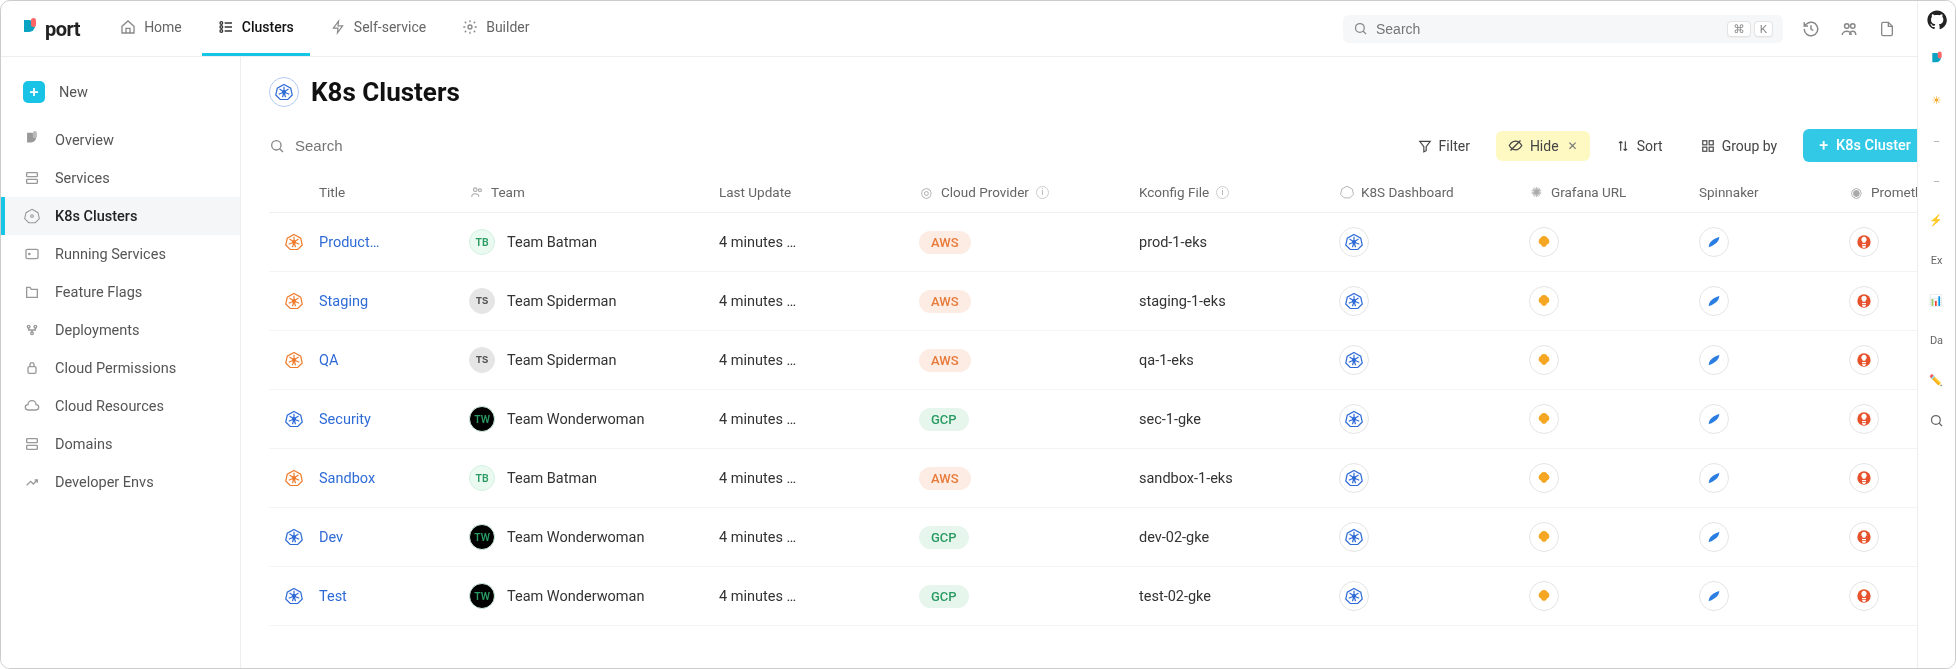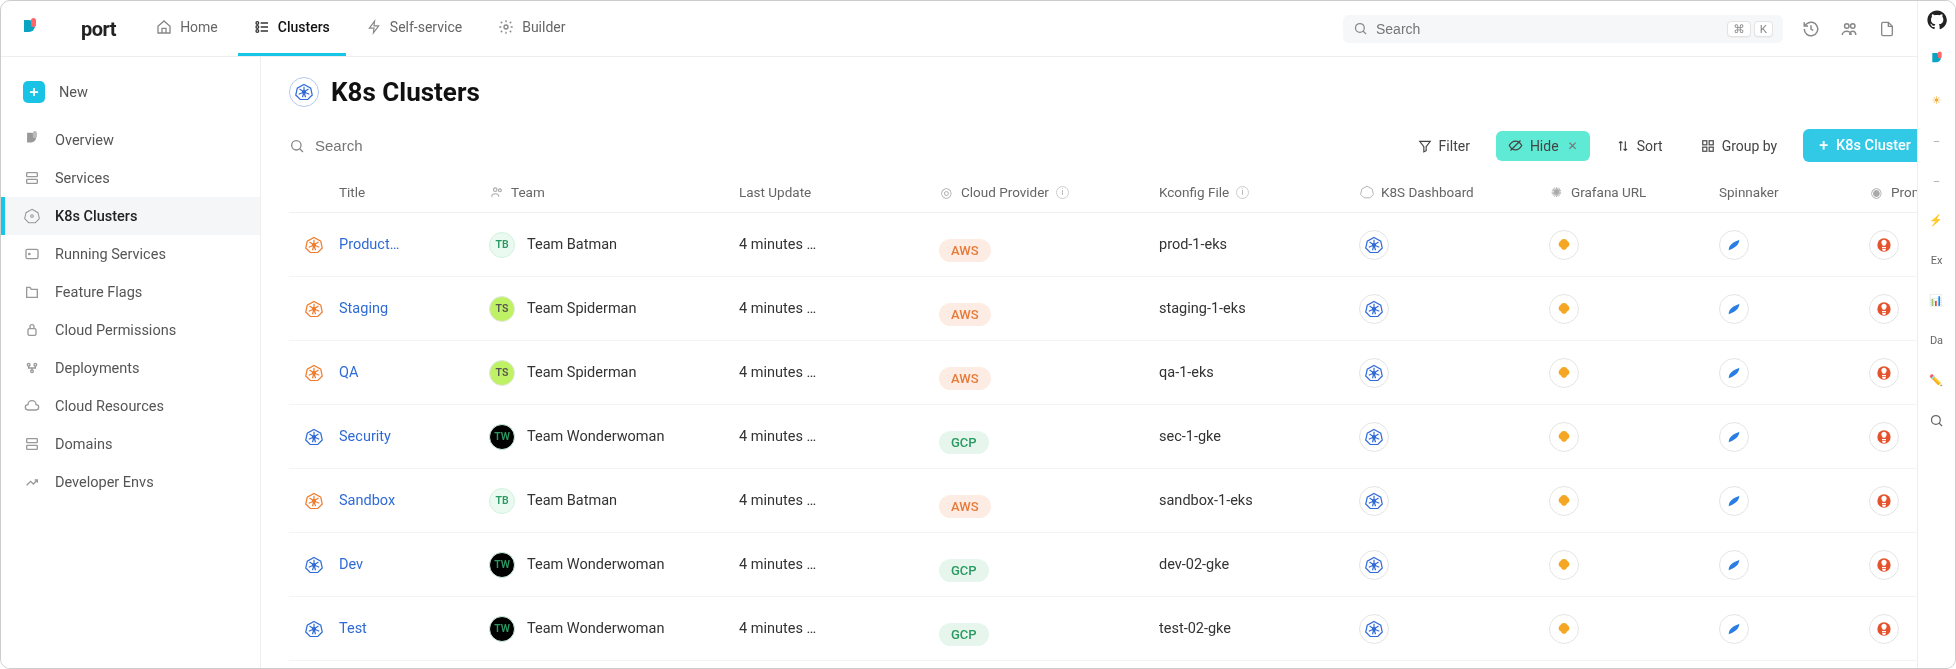--- a/index.html
+++ b/index.html
@@ -3,75 +3,75 @@
 <meta charset="utf-8">
 <style>
   * { box-sizing: border-box; margin: 0; padding: 0; }
   body { font-family: -apple-system, BlinkMacSystemFont, "Segoe UI", Roboto, sans-serif; font-size: 14px; color: #333; background: #fff; }
   .app { display: flex; flex-direction: column; height: 669px; width: 1956px; border: 1px solid #ccc; border-radius: 10px; overflow: hidden; position: relative;}
   
   .topbar { display: flex; align-items: center; height: 56px; padding: 0 20px; border-bottom: 1px solid #eee; gap: 4px; }
   .logo { display: flex; align-items: center; gap: 6px; margin-right: 20px; }
   .logo-mark { width: 18px; height: 22px; position: relative; }
   .logo-mark svg { width: 18px; height: 22px; }
-  .logo-text { font-weight: 700; font-size: 20px; color: #222; letter-spacing: -0.5px; margin-left: 36px;}
+  .logo-text { font-weight: 700; font-size: 20px; color: #222; letter-spacing: -0.5px;}
   .nav { display: flex; align-items: center; gap: 4px; }
   .nav-item { display: flex; align-items: center; gap: 8px; padding: 18px 16px; color: #666; cursor: pointer; border-bottom: 3px solid transparent; font-size: 14px; }
   .nav-item.active { color: #111; border-bottom-color: #17c6e6; font-weight: 500;}
   .nav-item .ic { width: 16px; height: 16px; display:flex; align-items:center; justify-content:center; color:#888;}
   .nav-item.active .ic { color:#333; }
   .spacer { flex: 1; }
   .searchbox { display: flex; align-items: center; background: #f6f7f8; border-radius: 6px; padding: 6px 10px; width: 440px; gap: 8px; color: #888; }
   .searchbox input { border: none; background: transparent; outline: none; flex: 1; font-size: 14px; color:#555;}
   .kbd { display:flex; gap:3px; margin-left: 12px;}
   .kbd span { background:#fff; border:1px solid #e3e3e3; border-radius:4px; padding:0 5px; font-size:11.5px; color:#888; box-shadow: 0 1px 0 #eee;}
   .top-icons { display:flex; align-items:center; gap:18px; margin-left:14px; color:#888;}
   .top-icons .ticon { width:20px; height:20px; display:flex; align-items:center; justify-content:center; cursor:pointer;}
 
   
   .body { display: flex; flex: 1; min-height: 0; }
-  .sidebar { width: 260px; border-right: 1px solid #eee; padding: 14px 0; background:#fff; }
+  .sidebar { width: 240px; border-right: 1px solid #eee; padding: 14px 0; background:#fff; }
   .side-item { display: flex; align-items: center; gap: 14px; padding: 10px 22px; color: #555; cursor: pointer; font-size: 14.5px;}
   .side-item.active { background: #f4f6f7; color: #222; font-weight: 500; border-left: 4px solid #17c6e6; padding-left:18px;}
   .side-item .sic { width: 18px; height: 18px; display:flex; align-items:center; justify-content:center; color:#999;}
   .side-item.new .sic { background:#18c3e6; border-radius:5px; color:#fff; width:22px; height:22px;}
   .side-item.new { color:#555; margin-bottom: 8px; }
 
   .main { flex: 1; padding: 20px 28px; overflow: auto; min-width:0;}
   .page-head { display:flex; align-items:center; gap:12px; margin-bottom: 22px;}
   .page-icon { width:30px; height:30px; border:1.5px solid #b2c8f5; border-radius:50%; display:flex; align-items:center; justify-content:center; color:#2f6bd6;}
   .page-title { font-size: 26px; font-weight: 700; color:#111;}
   .toolbar { display:flex; align-items:center; gap:18px; margin-bottom: 10px;}
   .tsearch { display:flex; align-items:center; gap:10px; color:#888; flex:1;}
   .tsearch input { border:none; outline:none; font-size:15px; width:220px; color:#555;}
   .tbtns { display:flex; align-items:center; gap:14px;}
   .tbtn { display:flex; align-items:center; gap:7px; padding:7px 12px; border-radius:6px; cursor:pointer; font-size:14px; color:#444;}
-  .tbtn.hide { background:#5eead4;}
+  .tbtn.hide { background:#fef9c3;}
   .tbtn.hide .x { font-size:12px; color:#777; margin-left:2px;}
   .primary-btn { display:flex; align-items:center; gap:8px; background:#32c9e6; color:#fff; padding:8px 16px; border-radius:6px; cursor:pointer; font-weight:500; font-size:14.5px;}
   .primary-btn .plus { font-size:16px; line-height:1;}
 
   
   .table { width:100%; }
   .thead, .trow { display:grid; grid-template-columns: 50px 150px 250px 200px 220px 200px 190px 170px 150px 190px 150px 60px; align-items:center; min-width: 1600px;}
   .thead { color:#666; font-size:13.5px; padding: 12px 0; border-bottom: 1px solid #f0f0f0;}
   .thead .th { display:flex; align-items:center; gap:7px;}
   .th .cic { width:15px; height:15px; display:flex; align-items:center; justify-content:center; color:#aaa;}
   .th .info { width:13px; height:13px; border:1px solid #ccc; border-radius:50%; display:flex; align-items:center; justify-content:center; font-size:9px; color:#aaa;}
   .trow { padding: 14px 0; border-bottom: 1px solid #f4f4f4; font-size:14.5px;}
   .trow .title-cell a { color:#2f6bd6; text-decoration:none;}
   .row-ic-cell { display:flex; justify-content:center;}
   .row-ic { width:18px; height:18px; color:#f07c2e;}
   .row-ic.blue { color:#2f6bd6;}
   .team-cell { display:flex; align-items:center; gap:12px;}
   .avatar { width:26px; height:26px; border-radius:50%; border:1px solid #e4e4e4; display:flex; align-items:center; justify-content:center; font-size:10.5px; font-weight:600; background:#fff;}
   .avatar.tb { color:#2a9a63; background:#eafaf1; border-color:#d1f0e0;}
-  .avatar.ts { color:#555; background:#bef264;}
+  .avatar.ts { color:#555; background:#e5e5e5;font-family:Liberation Mono, monospace;}
   .avatar.tw { color:#2a9a63; background:#000000; border-color:#d1f0e0;}
-  .pill { display:inline-flex; padding:4px 12px; border-radius:14px; font-size:13px; font-weight:500;margin-top:12px;}
+  .pill { display:inline-flex; padding:4px 12px; border-radius:14px; font-size:13px; font-weight:500;}
   .pill.aws { background:#fdece3; color:#e77a3a;}
   .pill.gcp { background:#e7f6ec; color:#2a9a63;}
   .link-ic { width:30px; height:30px; border:1px solid #e4e4e4; border-radius:50%; display:flex; align-items:center; justify-content:center; cursor:pointer; background:#fff;}
   .link-ic.k8s { color:#2f6bd6;}
   .link-ic.graf { color:#f5a623;}
   .link-ic.spin { color:#2a7de1;}
   .link-ic.prom { color:#e6522c; background: #fff;}
 
   
   .rail { position:absolute; right:0; top:0; width: 38px; height:100%; border-left:1px solid #eee; background:#fff; padding-top:8px; display:flex; flex-direction:column; align-items:center; gap:18px;}
@@ -232,36 +232,36 @@
             <span class="sic">
               <svg width="16" height="16" viewBox="0 0 24 24" fill="none" stroke="currentColor" stroke-width="2">
                 <path d="M4 15V5h5l2 3h9v12H4z"></path>
               </svg>
             </span>
             <span>Feature Flags</span>
           </div>
           <div class="side-item">
             <span class="sic">
               <svg width="16" height="16" viewBox="0 0 24 24" fill="none" stroke="currentColor" stroke-width="2">
-                <rect x="6" y="10" width="12" height="10" rx="2"></rect>
-                <path d="M9 10V7a3 3 0 0 1 6 0v3"></path>
-              </svg>
-            </span>
-            <span>Cloud Permissions</span>
-          </div>
-          <div class="side-item">
-            <span class="sic">
-              <svg width="16" height="16" viewBox="0 0 24 24" fill="none" stroke="currentColor" stroke-width="2">
                 <circle cx="7" cy="7" r="2"></circle>
                 <circle cx="17" cy="7" r="2"></circle>
                 <circle cx="12" cy="17" r="2"></circle>
                 <path d="M7 9v3h10V9M12 12v3"></path>
               </svg>
             </span>
             <span>Deployments</span>
+          </div>
+          <div class="side-item">
+            <span class="sic">
+              <svg width="16" height="16" viewBox="0 0 24 24" fill="none" stroke="currentColor" stroke-width="2">
+                <rect x="6" y="10" width="12" height="10" rx="2"></rect>
+                <path d="M9 10V7a3 3 0 0 1 6 0v3"></path>
+              </svg>
+            </span>
+            <span>Cloud Permissions</span>
           </div>
           <div class="side-item">
             <span class="sic">
               <svg width="16" height="16" viewBox="0 0 24 24" fill="none" stroke="currentColor" stroke-width="2">
                 <path d="M18 10a6 6 0 0 0-12 0 4 4 0 0 0 0 8h12a4 4 0 0 0 0-8z"></path>
               </svg>
             </span>
             <span>Cloud Resources</span>
           </div>
           <div class="side-item">

